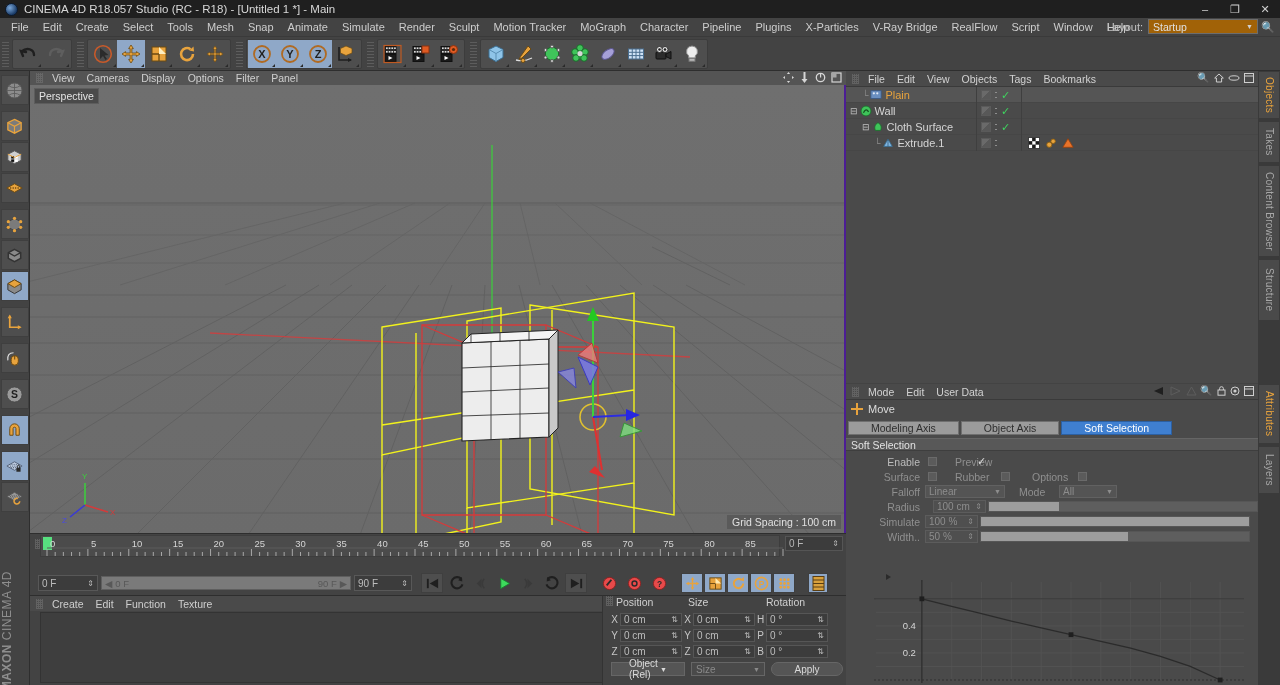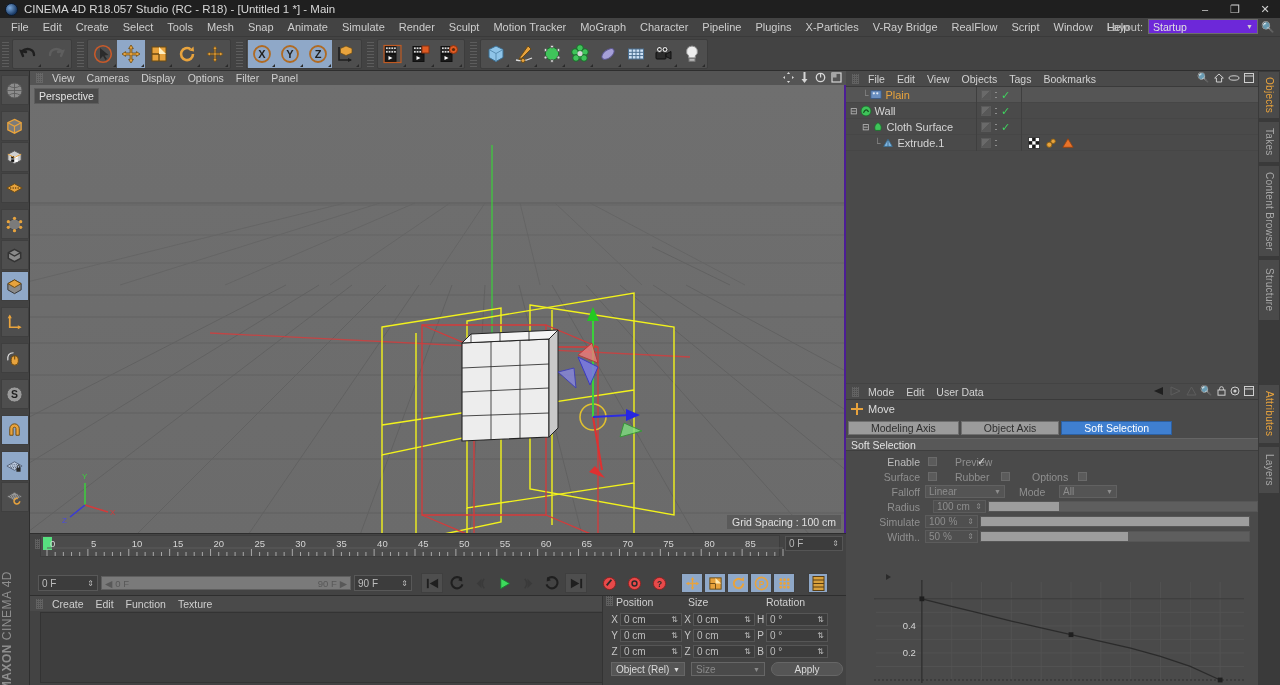--- a/index.html
+++ b/index.html
@@ -25,21 +25,21 @@
   #winbtns{ position:absolute; right:0; top:0; height:18px; display:flex; }
   #winbtns div{ width:30px;height:18px;display:flex;align-items:center;justify-content:center;
     color:#cfcfcf; font-size:11px;}
   
   #menubar{ height:19px; background:#434343; display:flex; align-items:center;
      padding-left:4px; position:relative; border-bottom:1px solid #3a3a3a;}
   #menubar .mi{ padding:2px 7px; color:#cdcdcd; font-size:11px; white-space:nowrap;}
   #layoutbox{ position:absolute; right:22px; top:1px; display:flex; align-items:center; gap:5px;}
   #layoutbox .lbl{ color:#c3c3c3; font-size:11px;}
   #layoutbox .sel{
-    width:110px;height:15px;background:#6d28d9;border:1px solid #6d6d6d;
+    width:110px;height:15px;background:#a16207;border:1px solid #6d6d6d;
     display:flex;align-items:center;justify-content:space-between;padding:0 4px;
     color:#e0e0e0;font-size:10.5px;
   }
   #layoutbox .sel .arw{ font-size:7px; color:#d0d0d0;}
   #searchicon{ position:absolute; right:5px; top:3px; color:#c9c9c9; font-size:11px;}
   
   #toolbar{ height:34px; background:#434343; display:flex; align-items:center;
      padding-left:2px; gap:0; border-bottom:1px solid #2e2e2e;}
   .tgrp{ display:flex; align-items:center; background:#4e4e4e; border:1px solid #3c3c3c;
      border-radius:2px; margin-right:5px; height:30px; padding:0 1px;}
@@ -1059,21 +1059,21 @@
             <span style="font-size: 8px;">⇅</span>
           </div>
           <span class="cax">B</span>
           <div class="cfield">
             <span>0 °</span>
             <span style="font-size: 8px;">⇅</span>
           </div>
         </div>
       </div>
     <div style="display:flex;align-items:center;gap:6px;padding-left:8px;margin-top:3px">
-      <div class="cbtn" style="width:74px;justify-content:space-between;padding:0 4px">
+      <div class="cbtn" style="width:74px;justify-content:space-between;padding:0 17px">
         <span>Object (Rel)</span>
         <span style="font-size:7px">▼</span>
       </div>
       <div class="cbtn" style="width:74px;justify-content:space-between;padding:0 4px;color:#8a8a8a;background:#4a4a4a">
         <span>Size</span>
         <span style="font-size:7px">▼</span>
       </div>
       <div class="cbtn" style="width:72px;border-radius:7px">Apply</div>
     </div>
   </div>

